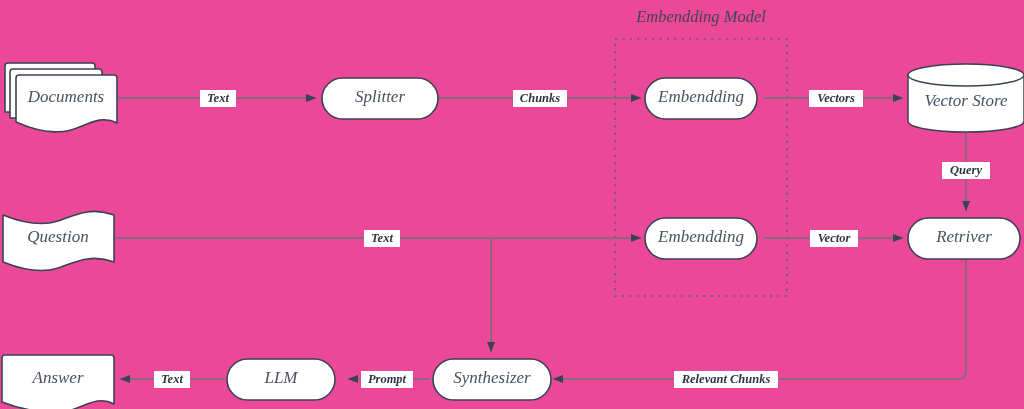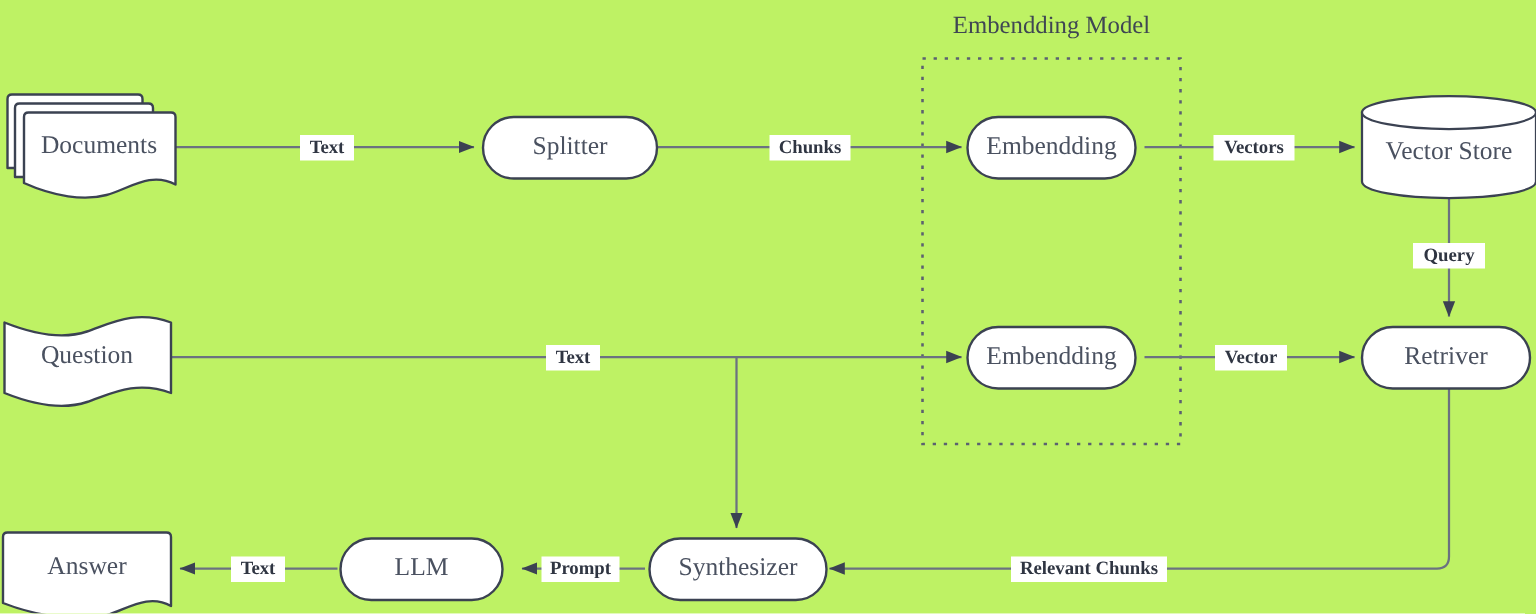--- a/index.html
+++ b/index.html
@@ -8,22 +8,23 @@
     padding: 0;
     background: #ffffff;
   }
   body {
     font-family: "Liberation Serif", "DejaVu Serif", serif;
   }
   #diagram-root {
     position: relative;
     width: 1024px;
     height: 409px;
-    background: #bef264;
+    background: #ec4899;
     overflow: hidden;
+    font-style: italic;
   }
   #diagram-svg {
     position: absolute;
     top: 0;
     left: 0;
     width: 1024px;
     height: 409px;
     display: block;
   }
   .node-shape {

